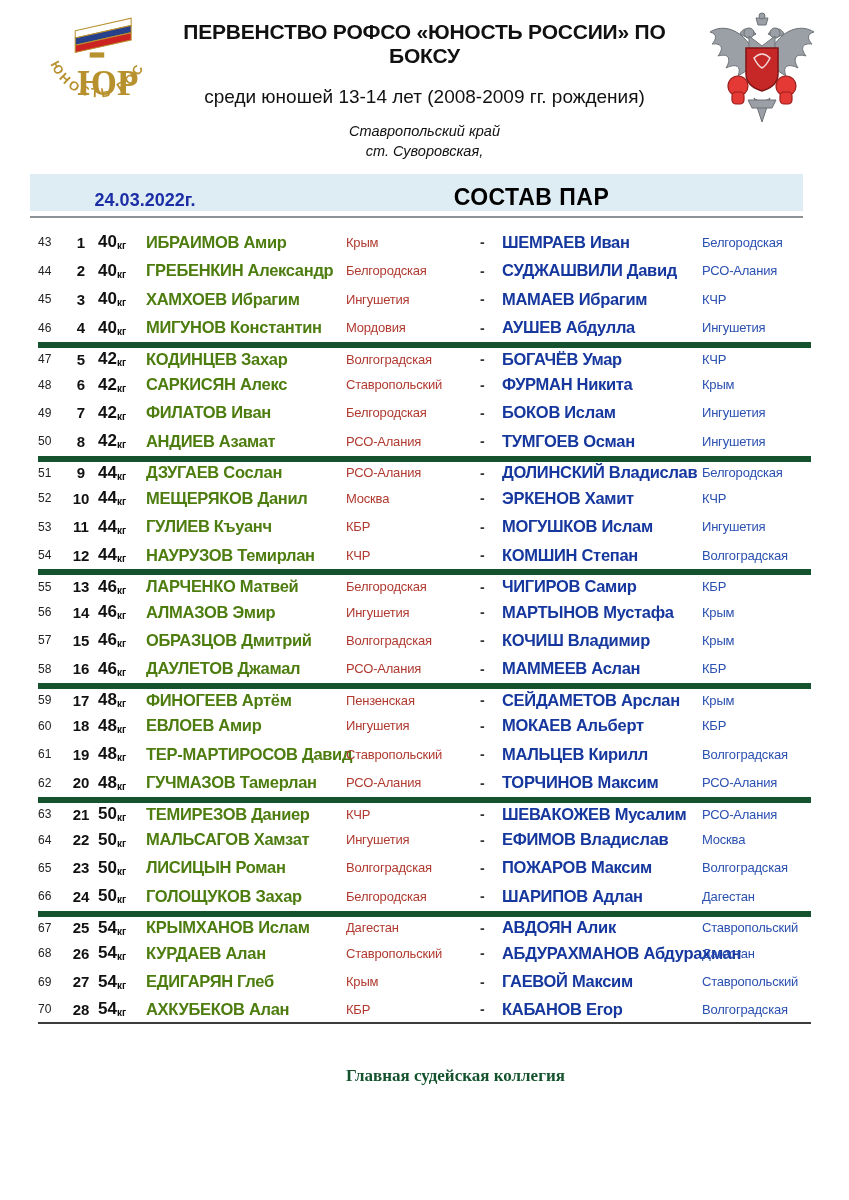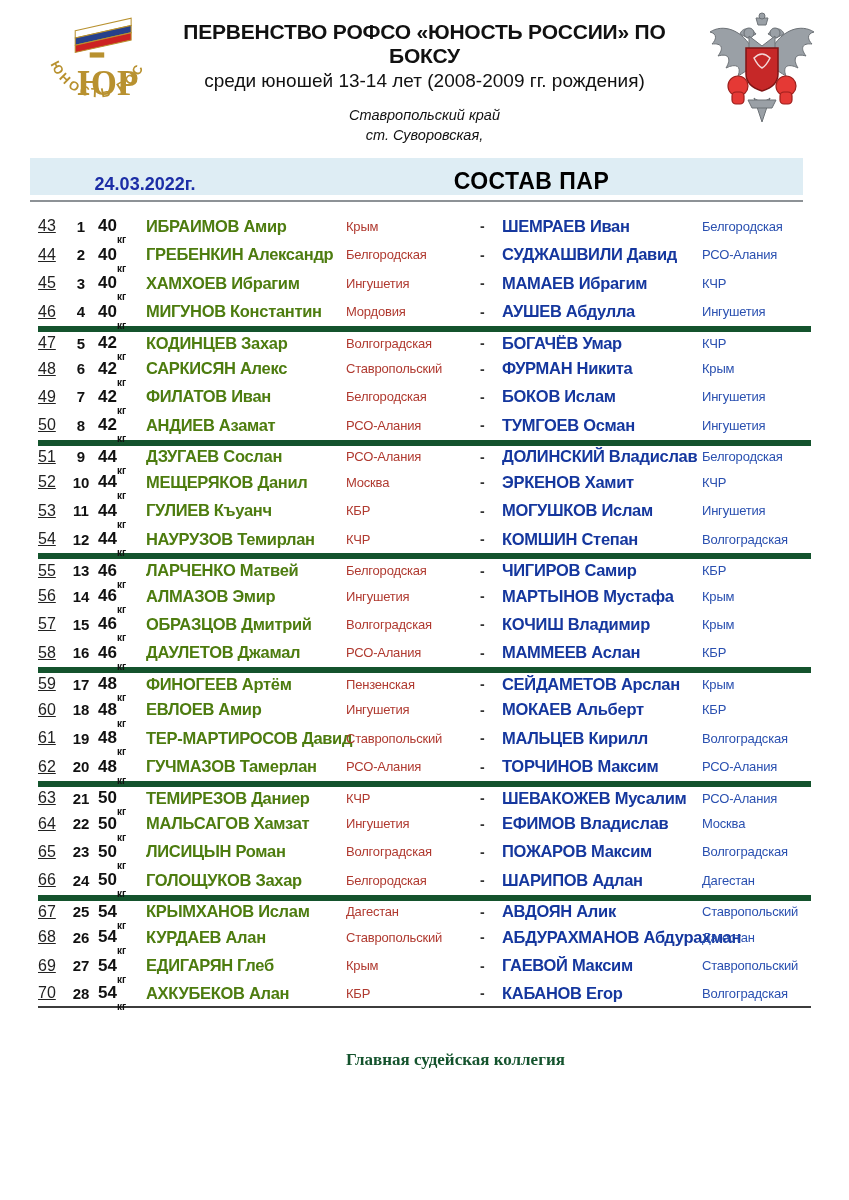--- a/index.html
+++ b/index.html
@@ -9,21 +9,21 @@
     font-family: "Liberation Sans", sans-serif;
     color: #111; position: relative;
   }
   .page { width: 849px; min-height: 1200px; position: relative; background: #fff; }
 
   
   .logo-left  { position: absolute; top: 12px; left: 34px;  width: 128px; height: 116px; }
   .logo-right { position: absolute; top: 10px; right: 22px; width: 130px; height: 118px; }
   .header-text { padding: 20px 170px 0 170px; text-align: center; }
   .title    { font-size: 21px; font-weight: bold; letter-spacing: -0.2px; }
-  .subtitle { font-size: 19px; margin-top: 2px; }
+  .subtitle { font-size: 19px; margin-top: 18px; }
   .sub-cols { display: flex; margin-top: 14px; }
   .sub-col  { flex: 1; font-style: italic; font-size: 14.5px; line-height: 1.35; }
 
   
   .banner-wrap { margin: 13px 46px 0 30px; border-bottom: 2px solid #8d9296; padding-bottom: 5px; }
   .banner {
     background: #deedf4; height: 37px;
     display: flex; align-items: flex-end;
   }
   .banner-date {
@@ -35,24 +35,24 @@
 
   
   .pairs { margin: 10px 38px 0 38px; }
   .pair-row {
     display: grid;
     grid-template-columns: 26px 34px 48px 200px 128px 28px 200px 1fr;
     height: 28.45px; align-items: center; white-space: nowrap;
   }
   .pair-row.group-start { border-top: 6px solid #14532d; }
   .pair-row.last { border-bottom: 2px solid #3c3c3c; }
-  .c-num    { font-size: 16px; color: #222; text-decoration: underline; }
+  .c-num    { font-size: 12px; color: #222; }
   .c-pair   { font-size: 15px; font-weight: bold; text-align: center; }
   .c-weight { font-size: 17px; font-weight: bold; }
-  .c-weight .w-unit { font-size: 10px; font-weight: bold; position: relative; top: 12px; letter-spacing: 0; }
+  .c-weight .w-unit { font-size: 10px; font-weight: bold; position: relative; top: 2px; letter-spacing: 0; }
   .c-rname  { font-size: 16.5px; font-weight: bold; color: #4d7c0f; letter-spacing: -0.3px; overflow: visible; }
   .c-rreg   { font-size: 13px; color: #b03a30; letter-spacing: -0.2px; }
   .c-dash   { font-size: 14px; font-weight: bold; color: #333; padding-left: 6px; }
   .c-bname  { font-size: 16.5px; font-weight: bold; color: #15379e; letter-spacing: -0.3px; overflow: visible; }
   .c-breg   { font-size: 13px; color: #2a50b0; letter-spacing: -0.2px; }
 
   
   .footer {
     margin-top: 42px; text-align: center; padding-left: 62px;
     font-family: "Liberation Serif", serif; font-weight: bold; font-size: 17px; color: #14532d;

